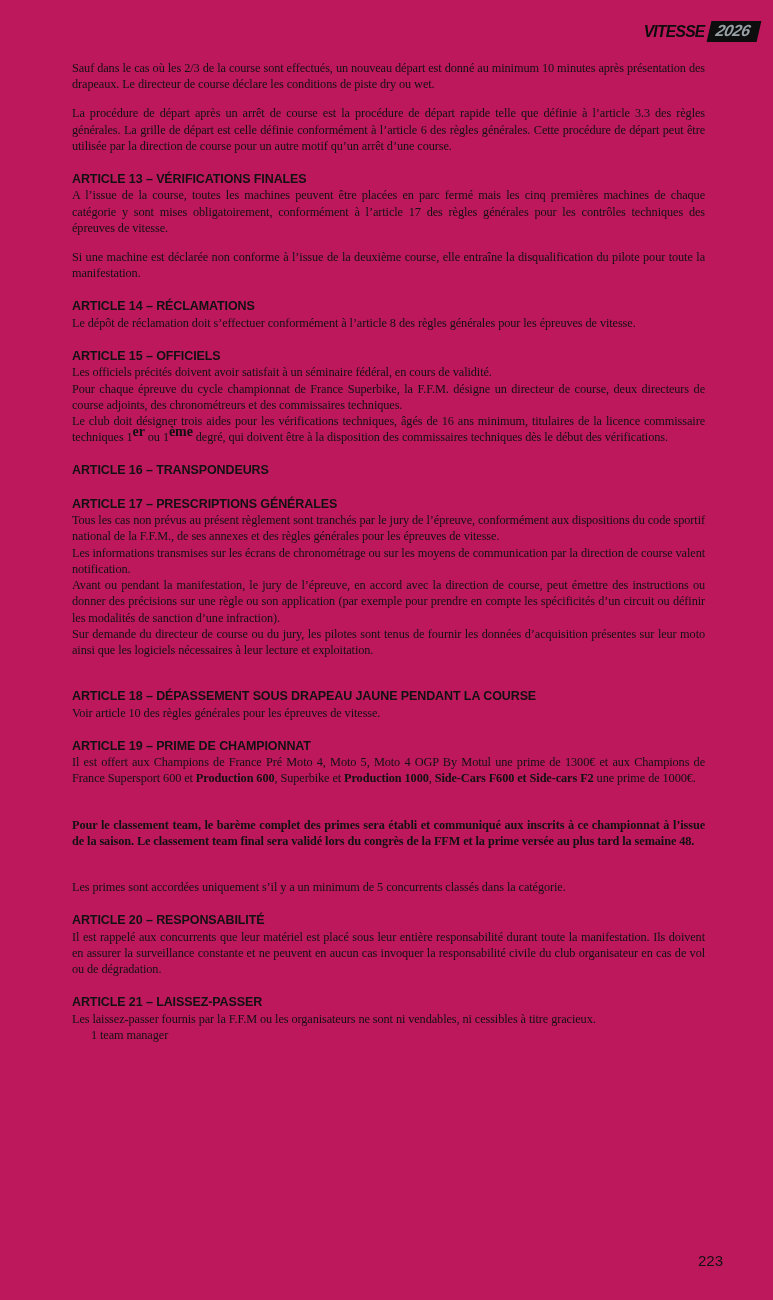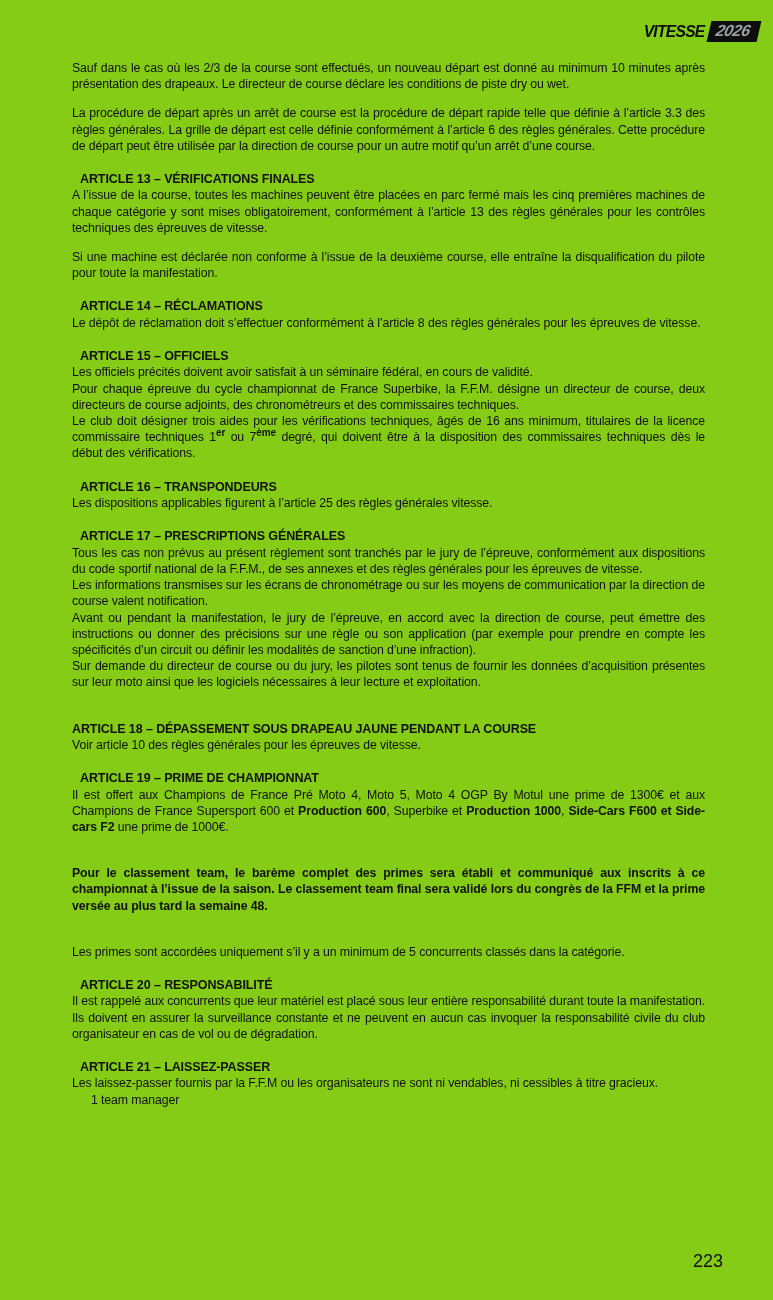--- a/index.html
+++ b/index.html
@@ -1,19 +1,19 @@
 <!DOCTYPE html>
 <html><head>
 <meta charset="utf-8">
 <style>
   html,body{margin:0;padding:0;background:#e8e8e8;}
   #page{
     position:relative;
     width:773px;height:1300px;
-    background:#84cc16;
+    background:#be185d;
     font-family:"Liberation Sans", sans-serif;
     color:#111111;
     overflow:hidden;
   }
   
   .logo{
     position:absolute;top:21px;right:11px;
     display:flex;align-items:stretch;
     font-style:italic;font-weight:bold;
   }
@@ -38,68 +38,68 @@
   
   .content{
     position:absolute;left:72px;top:60px;width:633px;
   }
   .para{
     margin:0;
     font-size:12.3px;line-height:16.2px;
     text-align:justify;
     letter-spacing:-0.1px;
     font-weight:normal;
+    font-family:Liberation Serif, serif;
   }
   .art-heading{
     margin:0;
     font-size:12.5px;line-height:16.4px;
     font-weight:bold;
     letter-spacing:-0.1px;
     text-align:left;
   }
   .g1{margin-top:13px;}
-  .g2{margin-top:17px;margin-left:8px;}
+  .g2{margin-top:17px;}
   .g3{margin-top:30px;}
   .bold{font-weight:bold;}
   .indent{padding-left:19px;text-align:left;}
   .seg-bold{font-weight:bold;}
-  .para sup{font-size:10px;line-height:0;vertical-align:super;}
+  .para sup{font-size:14px;line-height:0;vertical-align:super;}
   
   .page-number{
     position:absolute;top:1252px;right:50px;
-    font-size:18px;line-height:18px;
+    font-size:15px;line-height:18px;
     color:#111111;
   }
 </style>
 </head>
 <body>
 
 <div id="page">
 
   <div class="logo">
     <span class="logo-vitesse">VITESSE</span>
     <span class="logo-badge">
       <span class="logo-year">2026</span>
     </span>
   </div>
 
   <div class="content">
       <p class="para g0"><span>Sauf dans le cas où les 2/3 de la course sont effectués, un nouveau départ est donné au minimum 10 minutes après présentation des drapeaux. Le directeur de course déclare les conditions de piste dry ou wet.</span></p>
       <p class="para g1"><span>La procédure de départ après un arrêt de course est la procédure de départ rapide telle que définie à l’article 3.3 des règles générales. La grille de départ est celle définie conformément à l’article 6 des règles générales. Cette procédure de départ peut être utilisée par la direction de course pour un autre motif qu’un arrêt d’une course.</span></p>
       <h2 class="art-heading g2"><span>ARTICLE 13 – VÉRIFICATIONS FINALES</span></h2>
-      <p class="para g0"><span>A l’issue de la course, toutes les machines peuvent être placées en parc fermé mais les cinq premières machines de chaque catégorie y sont mises obligatoirement, conformément à l’article 13 des règles générales pour les contrôles techniques des épreuves de vitesse.</span></p>
+      <p class="para g0"><span>A l’issue de la course, toutes les machines peuvent être placées en parc fermé mais les cinq premières machines de chaque catégorie y sont mises obligatoirement, conformément à l’article 17 des règles générales pour les contrôles techniques des épreuves de vitesse.</span></p>
       <p class="para g1"><span>Si une machine est déclarée non conforme à l’issue de la deuxième course, elle entraîne la disqualification du pilote pour toute la manifestation.</span></p>
       <h2 class="art-heading g2"><span>ARTICLE 14 – RÉCLAMATIONS</span></h2>
       <p class="para g0"><span>Le dépôt de réclamation doit s’effectuer conformément à l’article 8 des règles générales pour les épreuves de vitesse.</span></p>
       <h2 class="art-heading g2"><span>ARTICLE 15 – OFFICIELS</span></h2>
       <p class="para g0"><span>Les officiels précités doivent avoir satisfait à un séminaire fédéral, en cours de validité.</span></p>
       <p class="para g0"><span>Pour chaque épreuve du cycle championnat de France Superbike, la F.F.M. désigne un directeur de course, deux directeurs de course adjoints, des chronométreurs et des commissaires techniques.</span></p>
-      <p class="para g0"><span>Le club doit désigner trois aides pour les vérifications techniques, âgés de 16 ans minimum, titulaires de la licence commissaire techniques 1</span><sup class="seg-bold">er</sup><span> ou 7</span><sup class="seg-bold">ème</sup><span> degré, qui doivent être à la disposition des commissaires techniques dès le début des vérifications.</span></p>
+      <p class="para g0"><span>Le club doit désigner trois aides pour les vérifications techniques, âgés de 16 ans minimum, titulaires de la licence commissaire techniques 1</span><sup class="seg-bold">er</sup><span> ou 1</span><sup class="seg-bold">ème</sup><span> degré, qui doivent être à la disposition des commissaires techniques dès le début des vérifications.</span></p>
       <h2 class="art-heading g2"><span>ARTICLE 16 – TRANSPONDEURS</span></h2>
-      <p class="para g0"><span>Les dispositions applicables figurent à l’article 25 des règles générales vitesse.</span></p>
       <h2 class="art-heading g2"><span>ARTICLE 17 – PRESCRIPTIONS GÉNÉRALES</span></h2>
       <p class="para g0"><span>Tous les cas non prévus au présent règlement sont tranchés par le jury de l’épreuve, conformément aux dispositions du code sportif national de la F.F.M., de ses annexes et des règles générales pour les épreuves de vitesse.</span></p>
       <p class="para g0"><span>Les informations transmises sur les écrans de chronométrage ou sur les moyens de communication par la direction de course valent notification.</span></p>
       <p class="para g0"><span>Avant ou pendant la manifestation, le jury de l’épreuve, en accord avec la direction de course, peut émettre des instructions ou donner des précisions sur une règle ou son application (par exemple pour prendre en compte les spécificités d’un circuit ou définir les modalités de sanction d’une infraction).</span></p>
       <p class="para g0"><span>Sur demande du directeur de course ou du jury, les pilotes sont tenus de fournir les données d’acquisition présentes sur leur moto ainsi que les logiciels nécessaires à leur lecture et exploitation.</span></p>
       <h2 class="art-heading g3"><span>ARTICLE 18 – DÉPASSEMENT SOUS DRAPEAU JAUNE PENDANT LA COURSE</span></h2>
       <p class="para g0"><span>Voir article 10 des règles générales pour les épreuves de vitesse.</span></p>
       <h2 class="art-heading g2"><span>ARTICLE 19 – PRIME DE CHAMPIONNAT</span></h2>
       <p class="para g0"><span>Il est offert aux Champions de France Pré Moto 4, Moto 5, Moto 4 OGP By Motul une prime de 1300€ et aux Champions de France Supersport 600 et </span><span class="seg-bold">Production 600</span><span>, Superbike et </span><span class="seg-bold">Production 1000</span><span>, </span><span class="seg-bold">Side-Cars F600 et Side-cars F2</span><span> une prime de 1000€.</span></p>
       <p class="para g3 bold"><span>Pour le classement team, le barème complet des primes sera établi et communiqué aux inscrits à ce championnat à l’issue de la saison. Le classement team final sera validé lors du congrès de la FFM et la prime versée au plus tard la semaine 48.</span></p>

